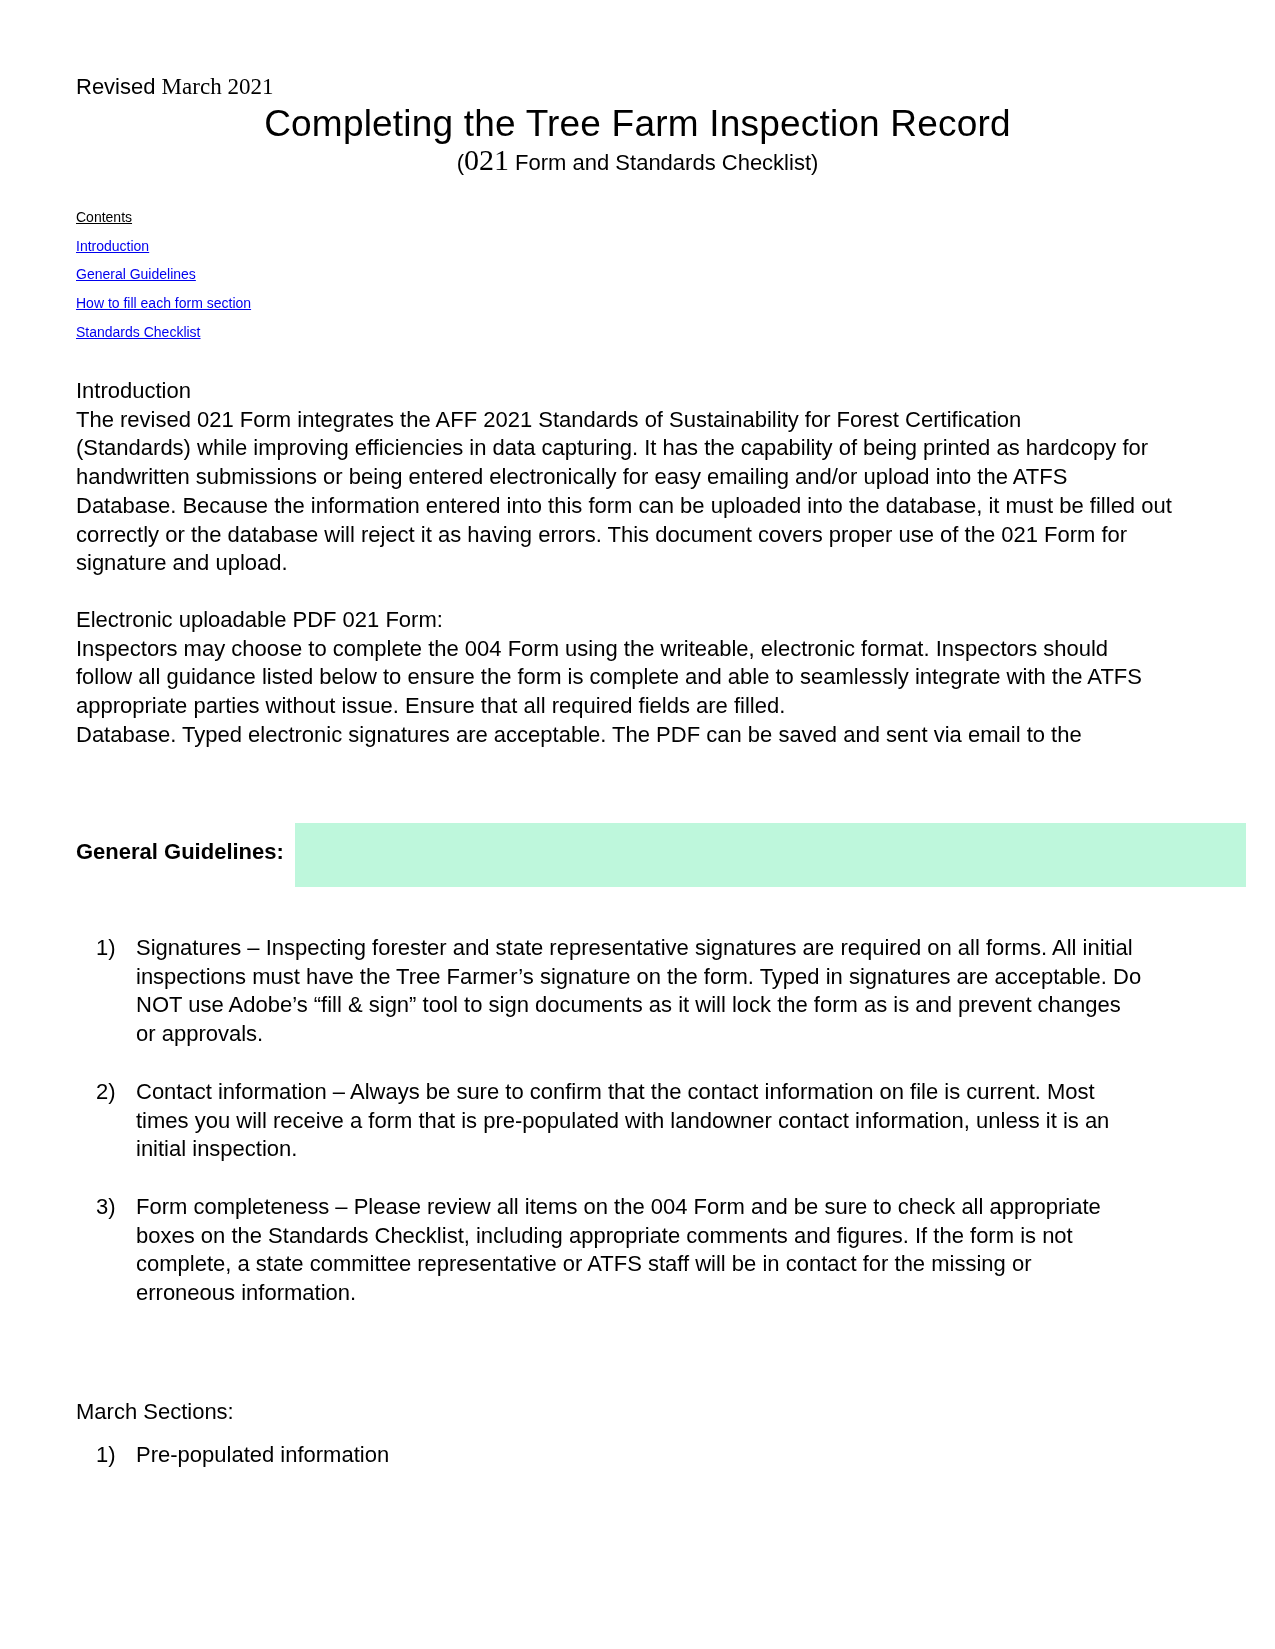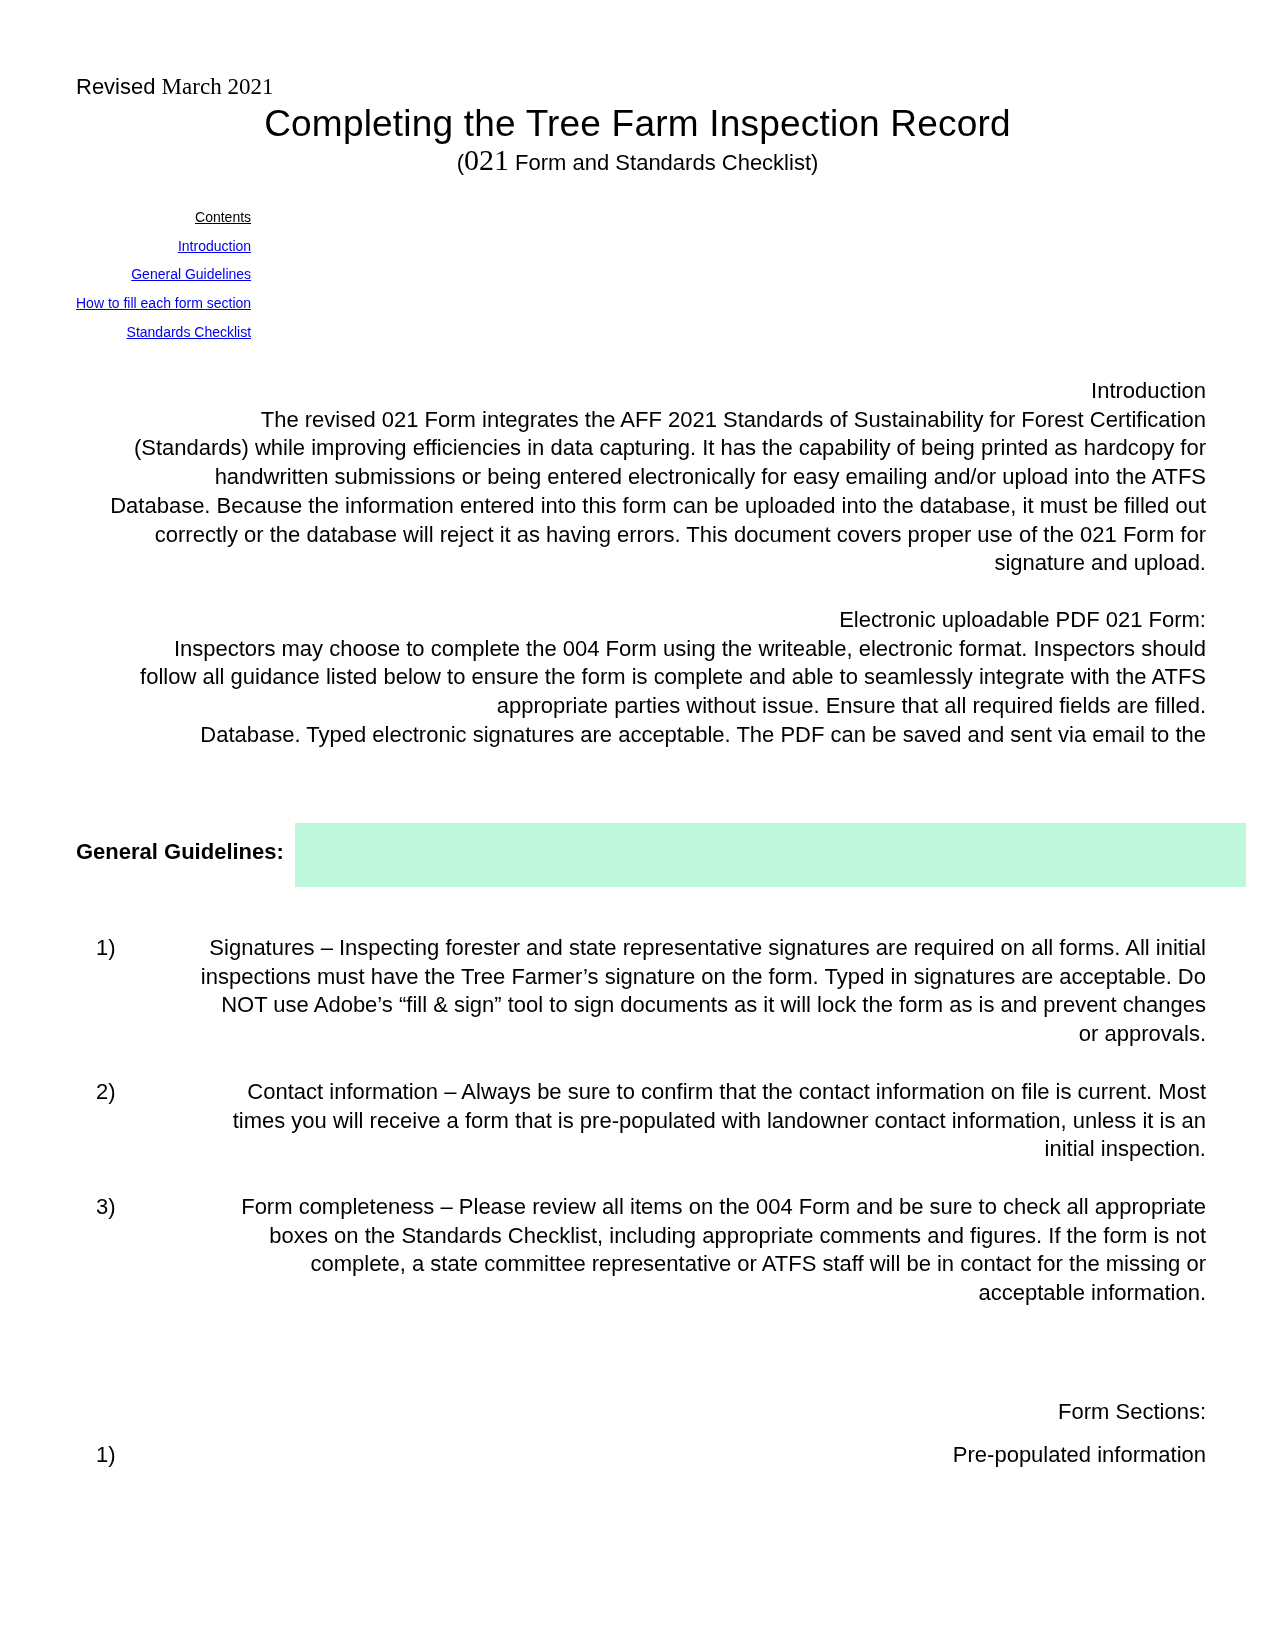--- a/index.html
+++ b/index.html
@@ -1,18 +1,18 @@
 <!DOCTYPE html>
 <html><head>
 <meta charset="utf-8">
 <style>
   html, body { margin: 0; padding: 0; background: #ffffff; }
   body { width: 1275px; height: 1649px; position: relative; overflow: hidden;
          font-family: "Liberation Sans", sans-serif; color: #000; }
-  .abs { position: absolute; text-align: right; }
+  .abs { position: absolute; }
   .revised { left: 76px; top: 74px; font-size: 22px; line-height: 26px; }
   .revised .serif { font-family: "Liberation Serif", serif; font-size: 23px; }
   .title { left: 0; width: 1275px; top: 102px; text-align: center; font-size: 37px; line-height: 44px; letter-spacing: 0.2px; }
   .subtitle { left: 0; width: 1275px; top: 146px; text-align: center; font-size: 22px; line-height: 28px; }
   .subtitle .serif { font-family: "Liberation Serif", serif; font-size: 30px; }
   .toc { left: 76px; top: 203px; font-size: 14px; line-height: 28.7px; }
   .toc div { white-space: nowrap; }
   .toc .heading { text-decoration: underline; }
   .toc a { color: #0000EE; text-decoration: underline; }
   .para { left: 76px; width: 1130px; font-size: 22px; line-height: 28.7px; }
@@ -75,23 +75,23 @@
     <span class="num">2)</span>
     <div>Contact information – Always be sure to confirm that the contact information on file is current. Most</div>
     <div>times you will receive a form that is pre-populated with landowner contact information, unless it is an</div>
     <div>initial inspection.</div>
   </div>
   <div class="list-item">
     <span class="num">3)</span>
     <div>Form completeness – Please review all items on the 004 Form and be sure to check all appropriate</div>
     <div>boxes on the Standards Checklist, including appropriate comments and figures. If the form is not</div>
     <div>complete, a state committee representative or ATFS staff will be in contact for the missing or</div>
-    <div>acceptable information.</div>
+    <div>erroneous information.</div>
   </div>
 </div>
 
-<div class="abs para" style="top:1398px;">Form Sections:</div>
+<div class="abs para" style="top:1398px;">March Sections:</div>
 <div class="abs list" style="top:1441px;">
   <div class="list-item">
     <span class="num">1)</span>
     <div>Pre-populated information</div>
   </div>
 </div>
 
 </body></html>

